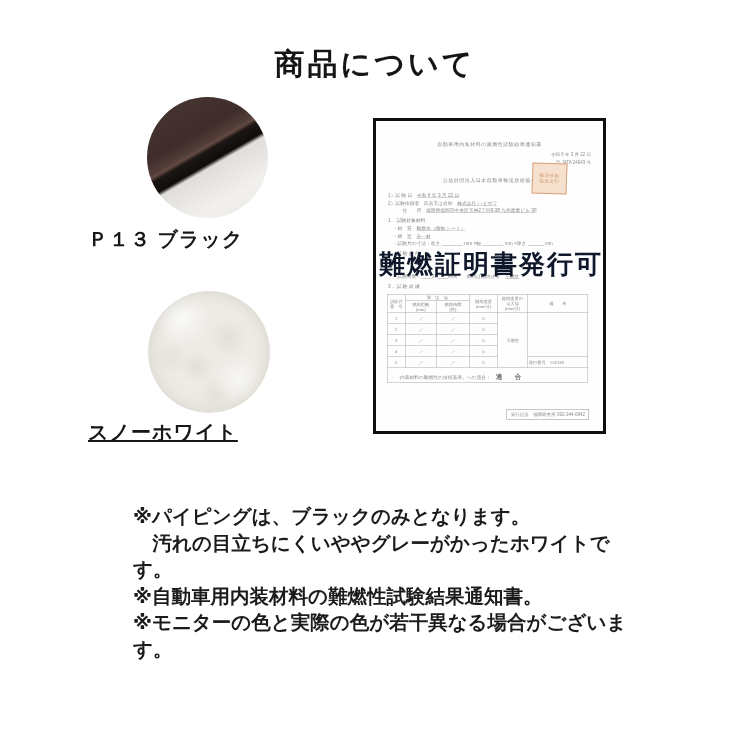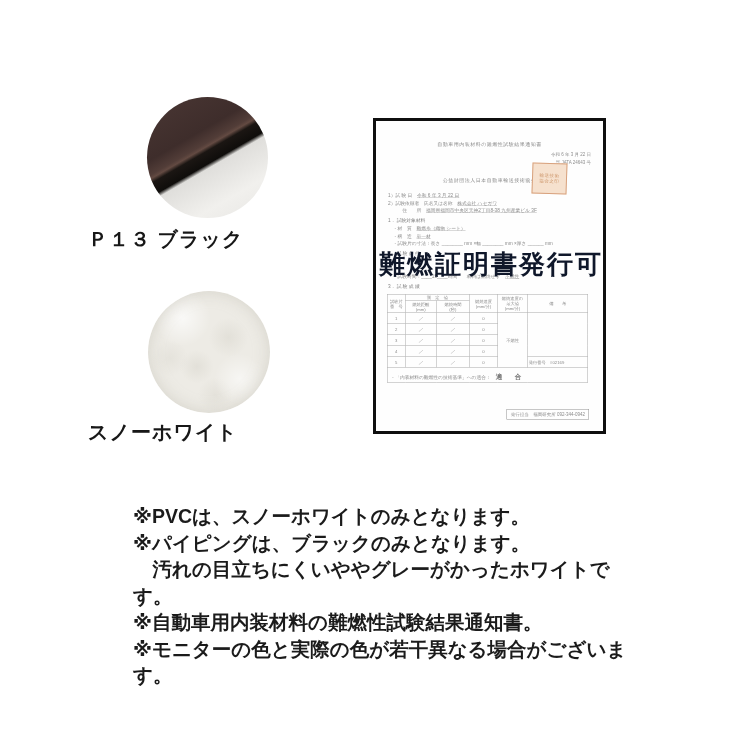--- a/index.html
+++ b/index.html
@@ -23,21 +23,21 @@
       radial-gradient(circle at 66% 38%, rgba(195,192,180,.25), rgba(195,192,180,0) 18%),
       radial-gradient(circle at 40% 62%, rgba(198,195,184,.28), rgba(198,195,184,0) 16%),
       radial-gradient(circle at 75% 72%, rgba(255,255,255,.55), rgba(255,255,255,0) 20%),
       radial-gradient(circle at 18% 55%, rgba(200,197,186,.22), rgba(200,197,186,0) 15%),
       radial-gradient(circle at 55% 85%, rgba(202,199,188,.25), rgba(202,199,188,0) 14%),
       #edebe5;
     box-shadow: inset 0 0 16px rgba(168,165,152,.35); }
   .swatch-label { position:absolute; width:240px; text-align:left;
     font-size:20px; font-weight:700; letter-spacing:1px; color:#171717; line-height:23px; }
   .lbl-black { left:88px; top:228px; }
-  .lbl-white { left:88px; top:421px; }
+  .lbl-white { left:88px; top:421px;text-decoration:underline; }
 
   
   .certificate { position:absolute; left:373px; top:118px; width:233px; height:316px;
     background:#fefefe; border:3px solid #0f0f0f; }
   .cert-scale { position:absolute; left:0; top:0; width:454px; height:620px;
     transform:scale(0.5); transform-origin:0 0; color:#8c8c8c; }
   .doc-title { position:absolute; top:40px; left:0; width:454px; text-align:center;
     font-size:10px; letter-spacing:1px; color:#8a8a8a; }
   .doc-date { position:absolute; top:60px; right:24px; font-size:9px; color:#8f8f8f; }
   .doc-number { position:absolute; top:76px; right:24px; font-size:9px; color:#8f8f8f; }
@@ -68,20 +68,21 @@
 
   
   .notes { position:absolute; left:133px; top:503px; width:500px;
     font-size:19.5px; font-weight:700; line-height:26.5px; color:#1b1b1b; }
 </style>
 </head>
 <body>
 
 <div class="page">
 
+  <div class="page-title">商品について</div>
 
   <div class="swatch-circle swatch-black"></div>
   <div class="swatch-label lbl-black">
     <div>Ｐ１３ ブラック</div>
   </div>
 
   <div class="swatch-circle swatch-white"></div>
   <div class="swatch-label lbl-white">
     <div>スノーホワイト</div>
   </div>
@@ -170,20 +171,19 @@
       </tbody>
         </table>
 
       <div class="doc-issuer">発行担当　福岡研究所 092-344-0942</div>
     </div>
 
     <div class="cert-overlay">難燃証明書発行可</div>
   </div>
 
   <div class="notes">
-    <div>※PVCは、スノーホワイトのみとなります。</div>
     <div>※パイピングは、ブラックのみとなります。</div>
     <div>　汚れの目立ちにくいややグレーがかったホワイトです。</div>
     <div>※自動車用内装材料の難燃性試験結果通知書。</div>
     <div>※モニターの色と実際の色が若干異なる場合がございます。</div>
   </div>
 
 </div>
 
 </body></html>

